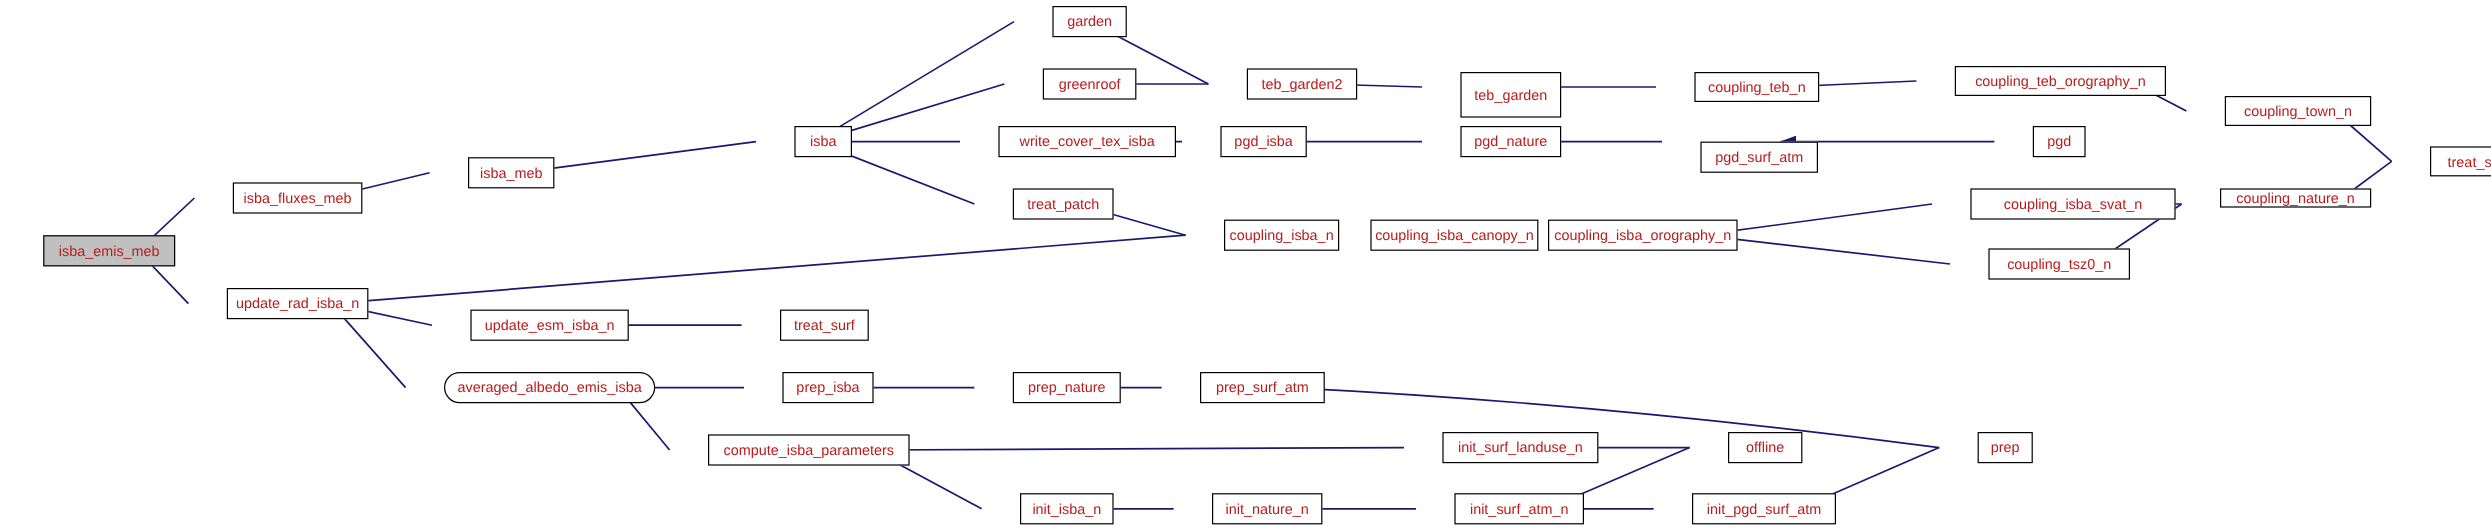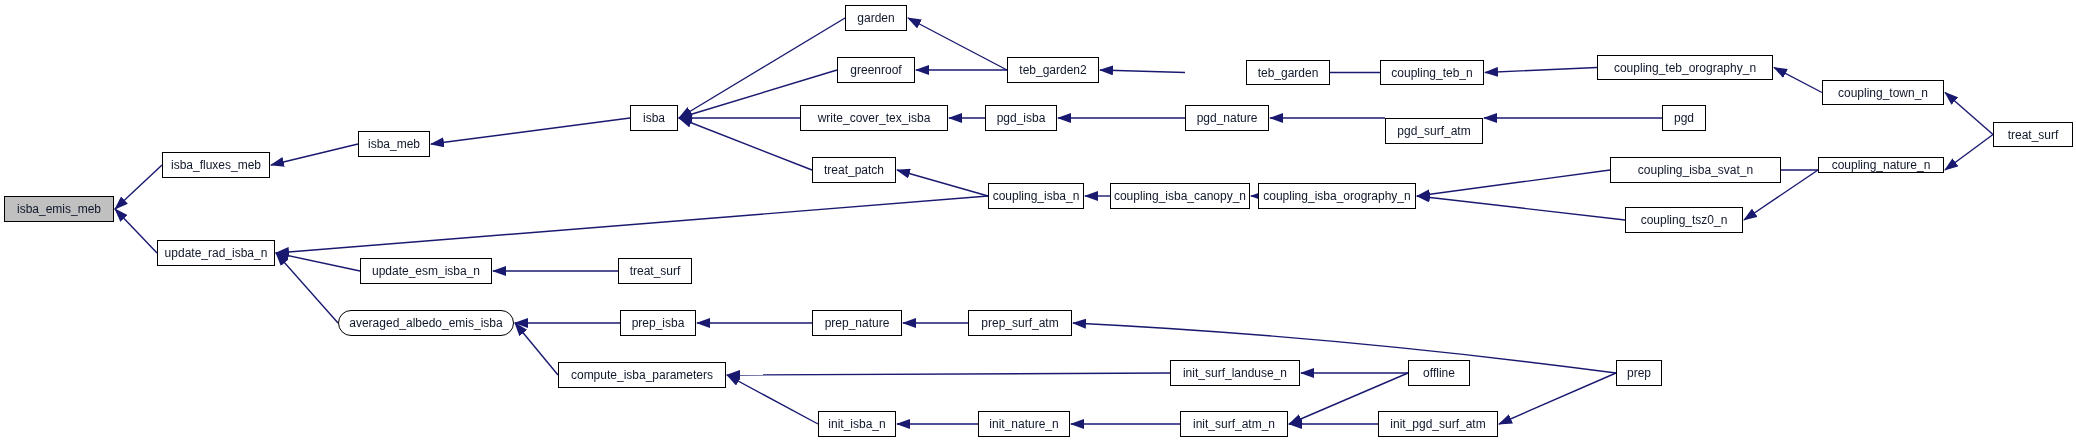--- a/index.html
+++ b/index.html
@@ -9,28 +9,29 @@
     background:#ffffff;
     font-family:"Liberation Sans", sans-serif;
     overflow:hidden;
   }
   #edges{position:absolute;left:0;top:0;width:2076px;height:443px;}
   .node{
     position:absolute;
     box-sizing:border-box;
     background:#ffffff;
     border:1px solid #000000;
-    color:#0f172a;
+    color:#b91c1c;
     font-size:12px;
     line-height:1;
     display:flex;
     align-items:center;
     justify-content:center;
     white-space:nowrap;
     cursor:pointer;
+    margin-left:32px;
   }
   .node.hl{
     background:#c0c0c0;
     cursor:default;
   }
 </style>
 </head>
 <body>
 
 <div id="canvas">
@@ -84,21 +85,21 @@
         <path d="M 1408 373 L 1301 373" marker-end="url(#arrow)"></path>
         <path d="M 1408 373 L 1289 424" marker-end="url(#arrow)"></path>
         <path d="M 1378 424 L 1289 424" marker-end="url(#arrow)"></path>
         <path d="M 1616 373 L 1499 424" marker-end="url(#arrow)"></path>
       </g>
   </svg>
   <div id="nodes">
       <div class="node" style="left: 845px; top: 5px; width: 62px; height: 26px;">garden</div>
       <div class="node" style="left: 837px; top: 57px; width: 78px; height: 26px;">greenroof</div>
       <div class="node" style="left: 1007px; top: 57px; width: 92px; height: 26px;">teb_garden2</div>
-      <div class="node" style="left: 1246px; top: 60px; width: 84px; height: 25px;">teb_garden</div>
+      <div class="node" style="left: 1185px; top: 60px; width: 84px; height: 38px;">teb_garden</div>
       <div class="node" style="left: 1380px; top: 60px; width: 104px; height: 25px; text-align: right;">coupling_teb_n</div>
       <div class="node" style="left: 1597px; top: 55px; width: 176px; height: 25px;">coupling_teb_orography_n</div>
       <div class="node" style="left: 1822px; top: 80px; width: 122px; height: 25px;">coupling_town_n</div>
       <div class="node" style="left: 1993px; top: 122px; width: 80px; height: 25px;">treat_surf</div>
       <div class="node" style="left: 630px; top: 105px; width: 48px; height: 26px;">isba</div>
       <div class="node" style="left: 800px; top: 105px; width: 148px; height: 26px;">write_cover_tex_isba</div>
       <div class="node" style="left: 985px; top: 105px; width: 72px; height: 26px;">pgd_isba</div>
       <div class="node" style="left: 1185px; top: 105px; width: 84px; height: 26px;">pgd_nature</div>
       <div class="node" style="left: 1385px; top: 118px; width: 98px; height: 26px;">pgd_surf_atm</div>
       <div class="node" style="left: 1662px; top: 105px; width: 44px; height: 26px;">pgd</div>

